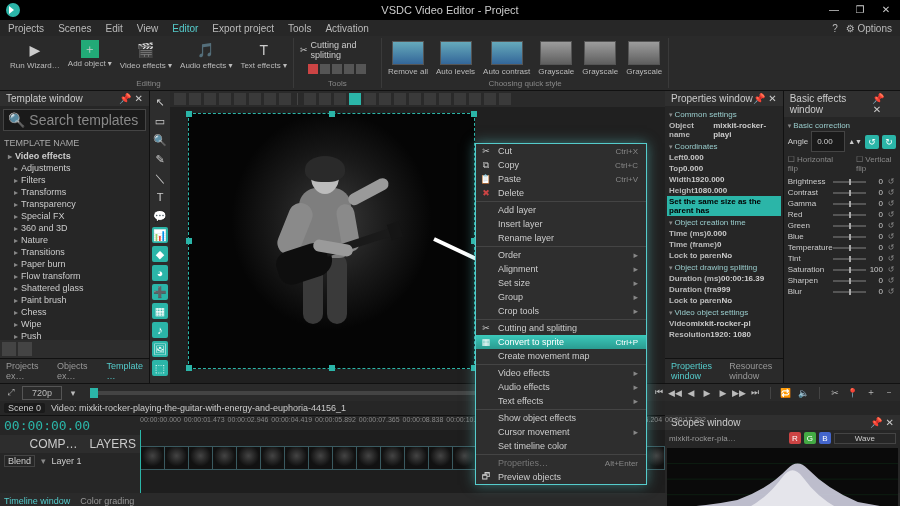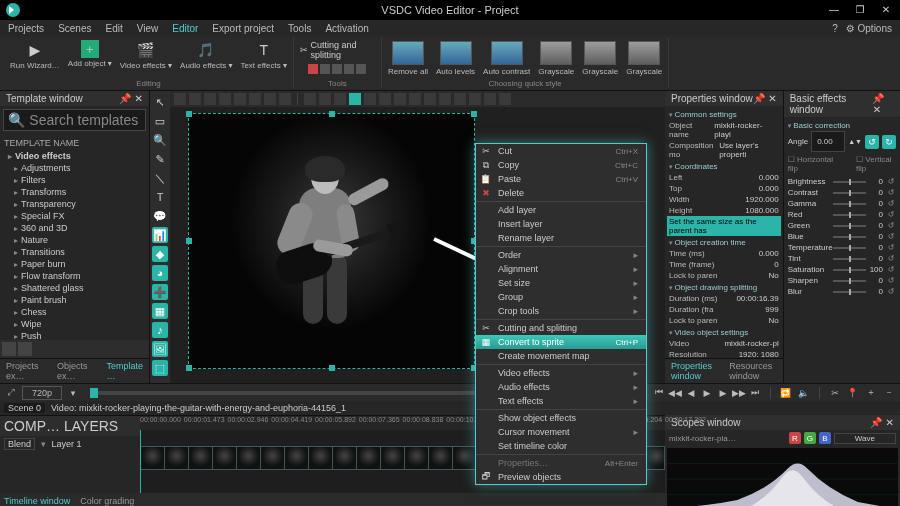--- a/index.html
+++ b/index.html
@@ -66,21 +66,21 @@
 .context-menu .mrow.hl { background: linear-gradient(#3bc9bb,#2a9b90); color: #fff; }
 .context-menu .mrow.dim { color: #777; }
 .context-menu .mrow .sc { margin-left: auto; color: #888; font-size: 8px; }
 .context-menu .mrow .ar { margin-left: auto; color: #888; }
 .context-menu .sep { height: 1px; background: #444; margin: 1px 0; }
 .context-menu .mrow .ico { position: absolute; left: 4px; width: 12px; text-align: center; }
 .arrow-annot { position: absolute; left: 240px; top: 120px; width: 120px; height: 60px; z-index: 99; pointer-events: none; }
 .right-dock { width: 235px; background: #262626; display: flex; }
 .props { width: 130px; border-right: 1px solid #111; display: flex; flex-direction: column; }
 .props .body { padding: 2px 4px; font-size: 8px; overflow: hidden; flex: 1; }
-.prop-row { display: flex; justify-content: space-between; padding: 1px 0; }
+.prop-row { display: flex; justify-content: flex-start; padding: 1px 0; font-weight: bold; }
 .prop-row .k { color: #bbb; }
 .prop-row .v { color: #ccc; }
 .prop-row.hl { background: #2bb5a8; color: #000; padding: 1px 2px; margin: 0 -2px; }
 .prop-section { color: #9cc; padding: 2px 0 1px; }
 .prop-section::before { content: "▾ "; color: #888; font-size: 7px; }
 .effects { flex: 1; display: flex; flex-direction: column; }
 .effects .body { padding: 2px 4px; font-size: 8px; flex: 1; }
 .fx-row { display: flex; align-items: center; padding: 1px 0; gap: 3px; }
 .fx-row .name { width: 42px; }
 .fx-row .slider { flex: 1; height: 2px; background: #555; position: relative; }
@@ -90,21 +90,21 @@
 .angle-box { display: flex; gap: 3px; align-items: center; margin-bottom: 3px; }
 .angle-box input { width: 34px; background: #1a1a1a; border: 1px solid #444; color: #ccc; font-size: 8px; padding: 5px; }
 .angle-box .btn { width: 14px; height: 14px; background: #2bb5a8; border-radius: 2px; cursor: pointer; display: flex; align-items: center; justify-content: center; font-size: 9px; color: #fff; }
 .flip-row { display: flex; gap: 20px; font-size: 8px; color: #888; margin-bottom: 3px; }
 .flip-row span { cursor: pointer; }
 .transport { height: 18px; background: #2a2a2a; border-top: 1px solid #111; display: flex; align-items: center; padding: 0 4px; gap: 4px; font-size: 9px; }
 .transport .btn { width: 14px; height: 14px; display: flex; align-items: center; justify-content: center; cursor: pointer; color: #bbb; }
 .timeline-area { height: 93px; background: #222; display: flex; border-top: 1px solid #111; }
 .tl-left { width: 140px; background: #262626; display: flex; flex-direction: column; }
 .tc-big { font-family: monospace; color: #2bb5a8; font-size: 13px; padding: 2px 4px; }
-.track-hdr { display: flex; font-size: 14px; padding: 2px 4px; background: #2d2d2d; gap: 4px; }
+.track-hdr { display: flex; font-size: 12px; padding: 2px 4px; background: #2d2d2d; gap: 12px; justify-content: flex-end; }
 .track-list { flex: 1; }
 .track-row { display: flex; font-size: 9px; padding: 2px 4px; align-items: center; gap: 6px; }
 .tl-right { flex: 1; position: relative; background: #1e1e1e; }
 .ruler { height: 14px; background: #262626; display: flex; position: relative; font-size: 7px; color: #888; }
 .ruler .tick { position: absolute; top: 0; }
 .clip-track { position: relative; height: 26px; margin-top: 16px; }
 .video-clip { position: absolute; left: 0; right: 0; height: 24px; background: #2b4045; border: 1px solid #3a5a60; display: flex; align-items: center; overflow: hidden; }
 .video-clip .thumb { width: 24px; height: 100%; background: #1a1a1a; border-right: 1px solid #3a5a60; flex-shrink: 0; background-image: radial-gradient(circle at 50% 40%, #444 0%, #111 60%); }
 .right-bottom { width: 235px; background: #262626; display: flex; flex-direction: column; }
 .scope-body { flex: 1; background: #111; position: relative; margin: 2px; }
@@ -448,24 +448,20 @@
       <div class="panel-header">
           <span>Properties window</span>
           <span>📌 ✕</span>
         </div>
       <div class="body">
         <div class="prop-section">Common settings</div>
         <div class="prop-row">
             <span class="k">Object name</span>
             <span class="v">mixkit-rocker-playi</span>
           </div>
-        <div class="prop-row">
-            <span class="k">Composition mo</span>
-            <span class="v">Use layer's properti</span>
-          </div>
         <div class="prop-section">Coordinates</div>
         <div class="prop-row">
             <span class="k">Left</span>
             <span class="v">0.000</span>
           </div>
         <div class="prop-row">
             <span class="k">Top</span>
             <span class="v">0.000</span>
           </div>
         <div class="prop-row">
@@ -640,20 +636,21 @@
 </div>
 
 <div style="height:14px;background:#262626;display:flex;align-items:center;padding:0 4px;font-size:9px;gap:6px">
   <span style="background:#1a1a1a;padding:0 4px;border-radius:2px">Scene 0</span>
   <span>Video: mixkit-rocker-playing-the-guitar-with-energy-and-euphoria-44156_1</span>
 </div>
 
 <div style="display:flex;height:78px">
   <div class="timeline-area" style="flex:1;height:78px">
     <div class="tl-left">
+      <div class="tc-big">00:00:00.00</div>
       <div class="track-hdr">
           <span>COMP…</span>
           <span>LAYERS</span>
         </div>
       <div class="track-list">
         <div class="track-row">
           <span style="border:1px solid #444;padding:0 3px">Blend</span>
           <span style="color:#888">▾</span>
           <span>Layer 1</span>
         </div>

